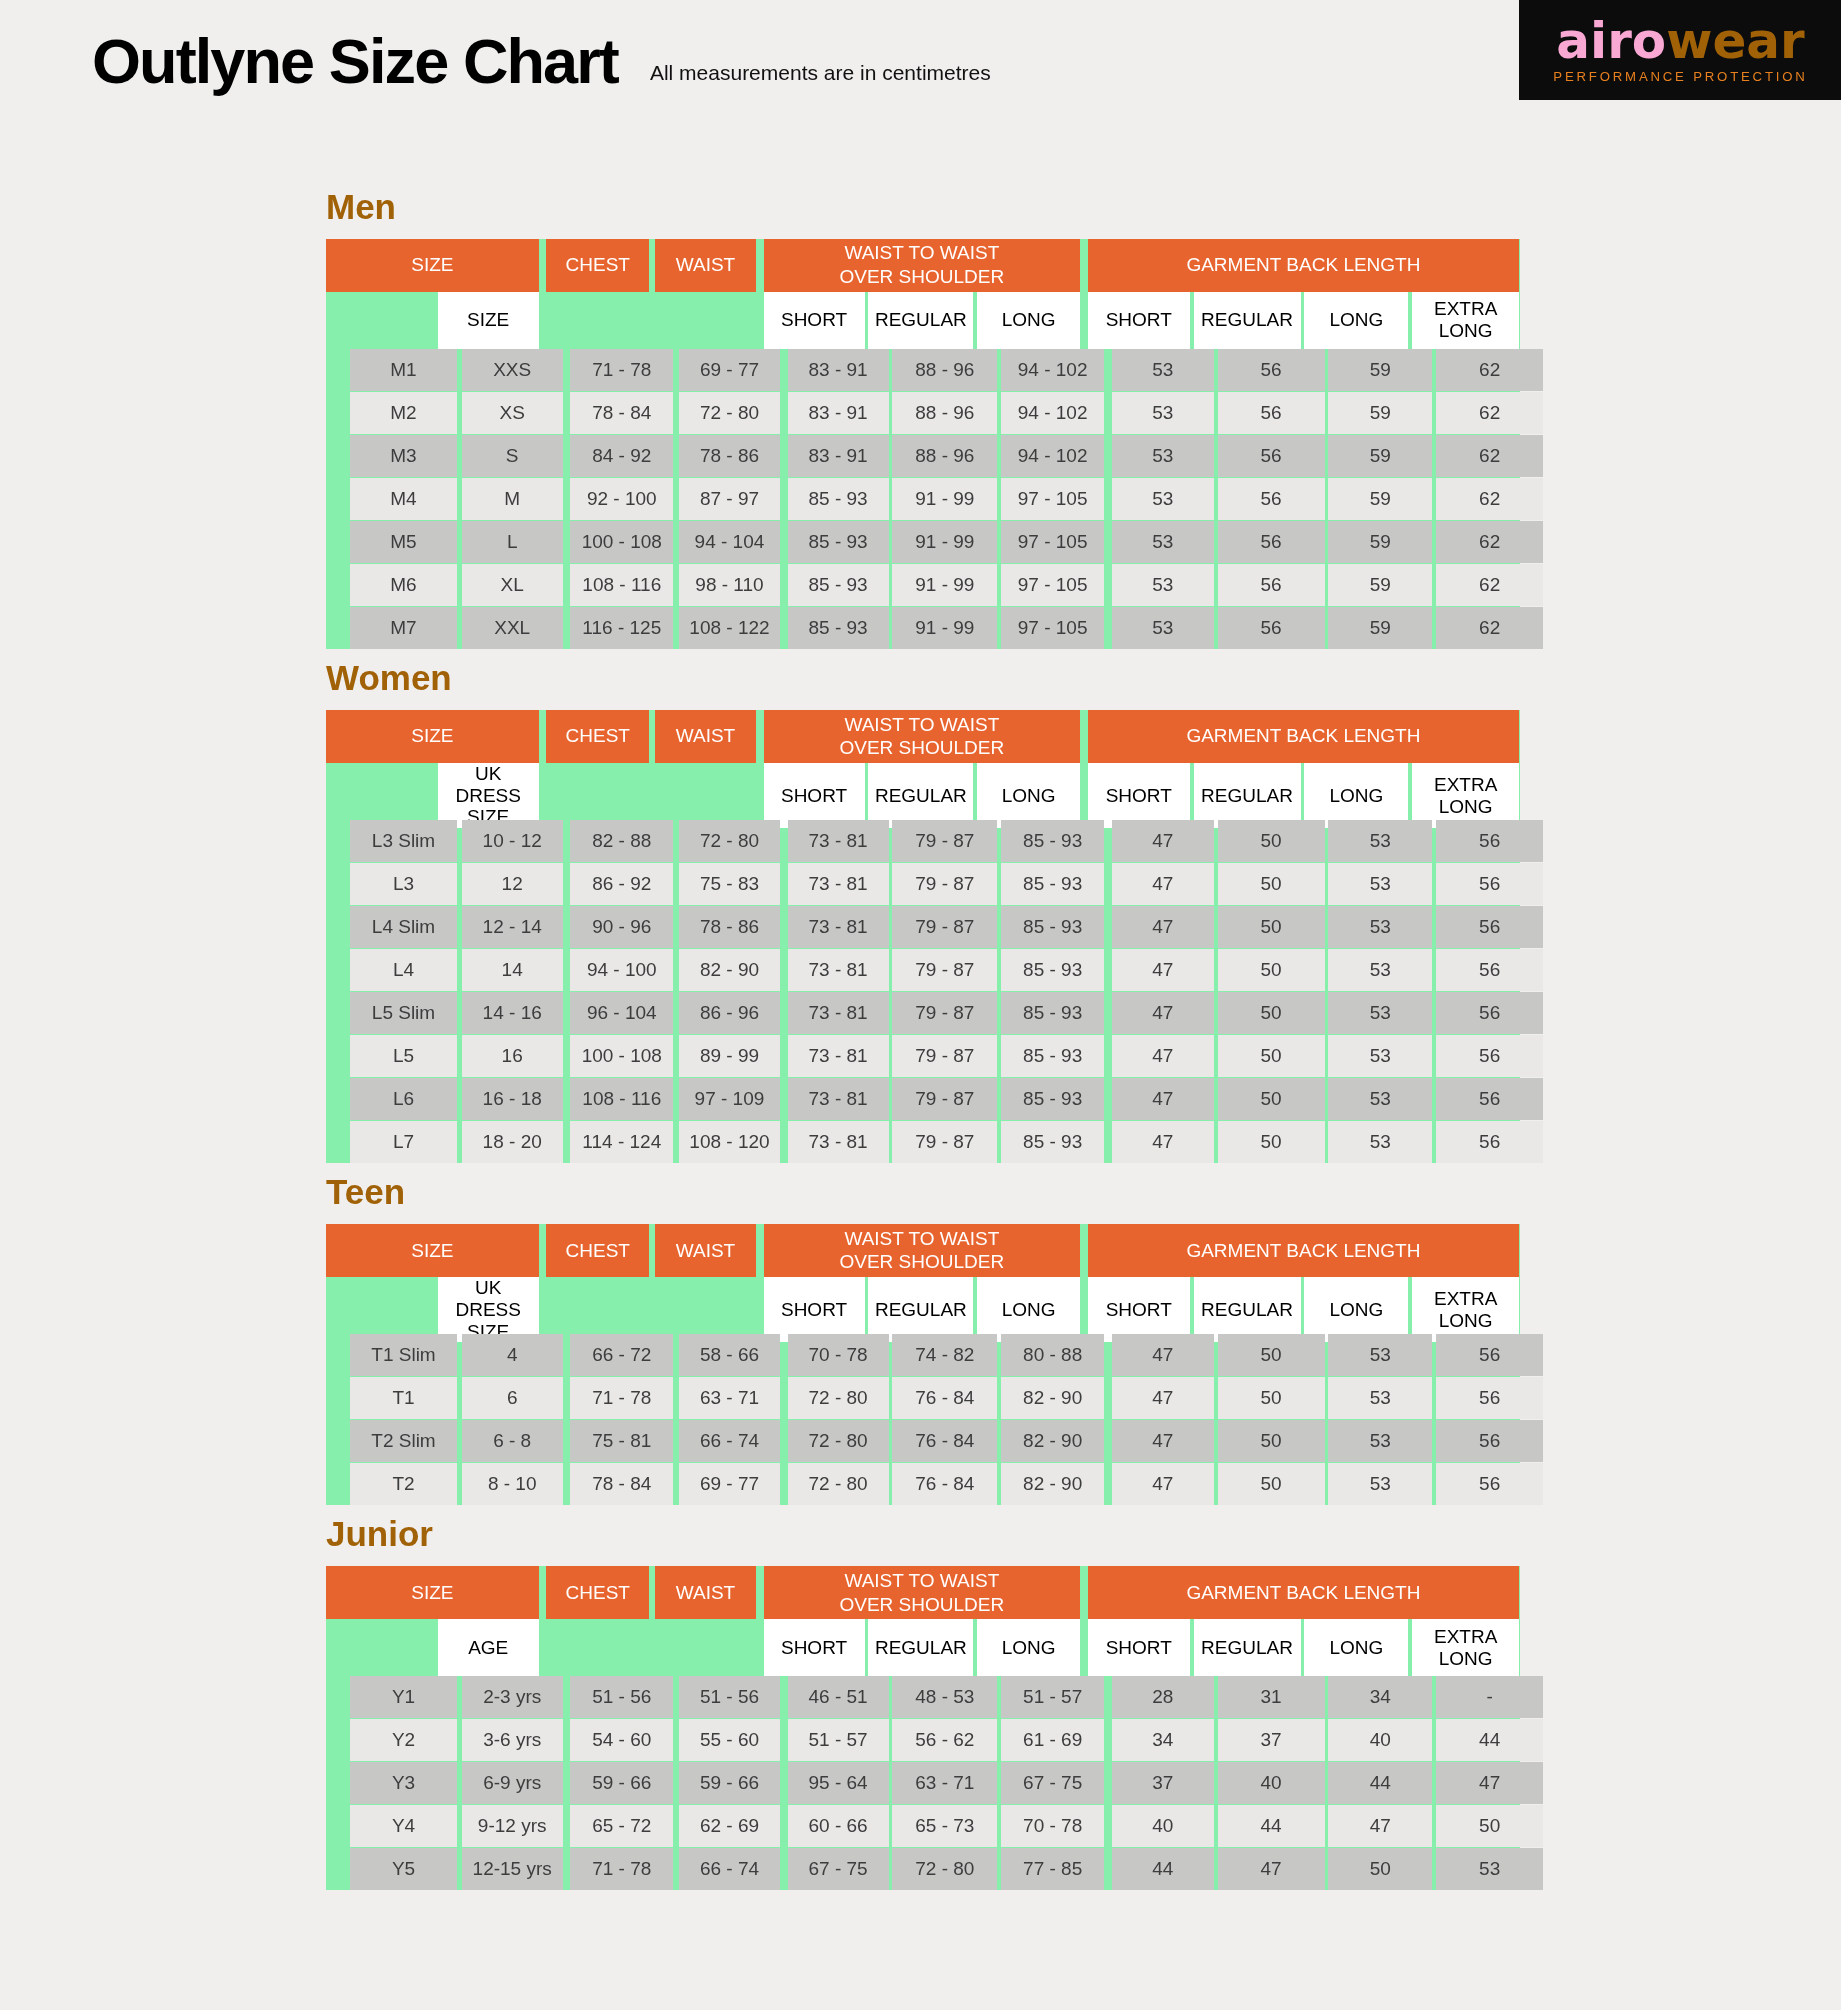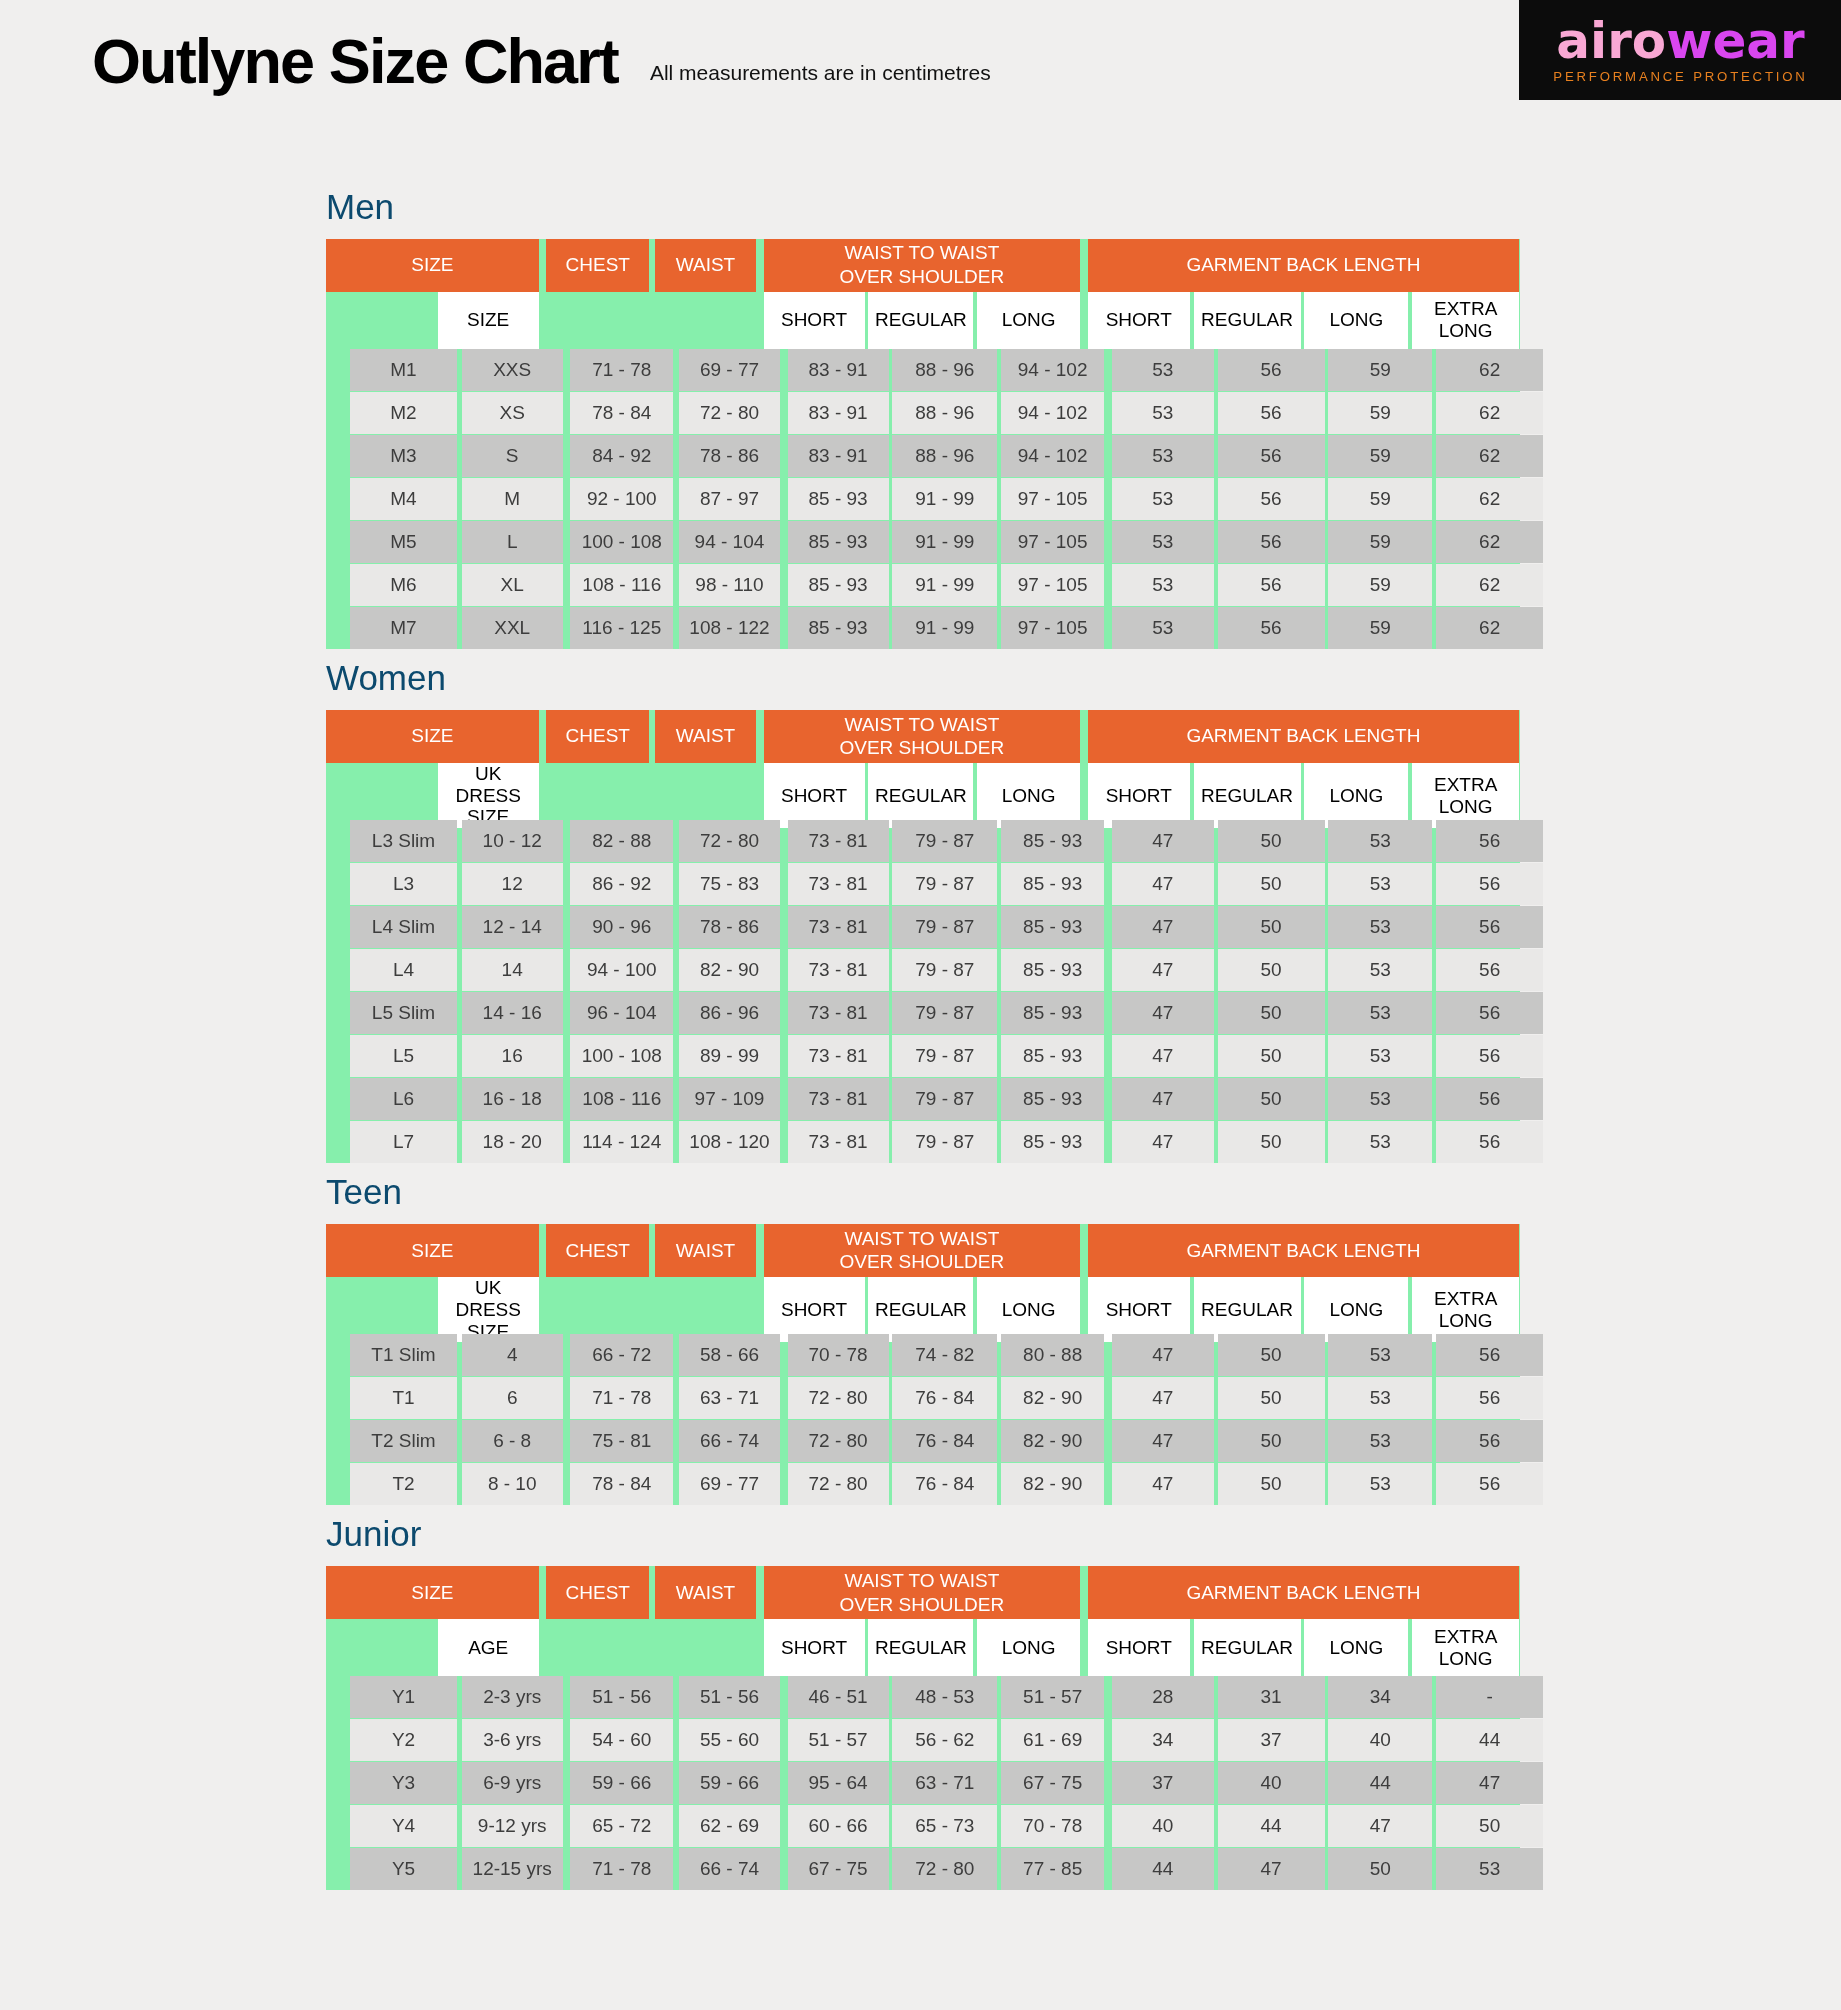--- a/index.html
+++ b/index.html
@@ -28,29 +28,29 @@
     position:absolute; top:0; right:0;
     width:323px; height:100px;
     background:#0c0c0c;
     display:flex; flex-direction:column; align-items:center; justify-content:center;
   }
   .logo-word {
     font-family:"DejaVu Sans", sans-serif;
     font-size:50px; font-weight:bold; line-height:1;
   }
   .logo-word .p1 { color:#f9a8d4; }
-  .logo-word .p2 { color:#d946ef;text-align:right; }
+  .logo-word .p2 { color:#a16207;text-align:right; }
   .logo-tagline {
     font-size:13.2px; letter-spacing:2.8px; color:#e8801f; margin-top:3.8px;
     white-space:nowrap;
   }
   
   .sections { position:absolute; left:326px; top:0; width:1194px; }
   .section-heading {
-    font-size:35px; font-weight:normal; color:#0c4a6e;
+    font-size:35px; font-weight:bold; color:#a16207;
     line-height:1.15; margin:9.5px 0 11.4px;
   }
   .section:first-of-type .section-heading { margin-top:187px; }
   .s-table {
     background:#86efac; width:1194px;
     --tracks: 107px 4.7px 101px 7.6px 103px 5.7px 101px 7.6px 101px 3.8px 105px 3.8px 103px 7.6px 102px 3.8px 107px 3.8px 104px 3.8px 107px;
   }
   .grid { display:grid; grid-template-columns:var(--tracks); }
   .h-row { height:53px; }
   .h-cell {

